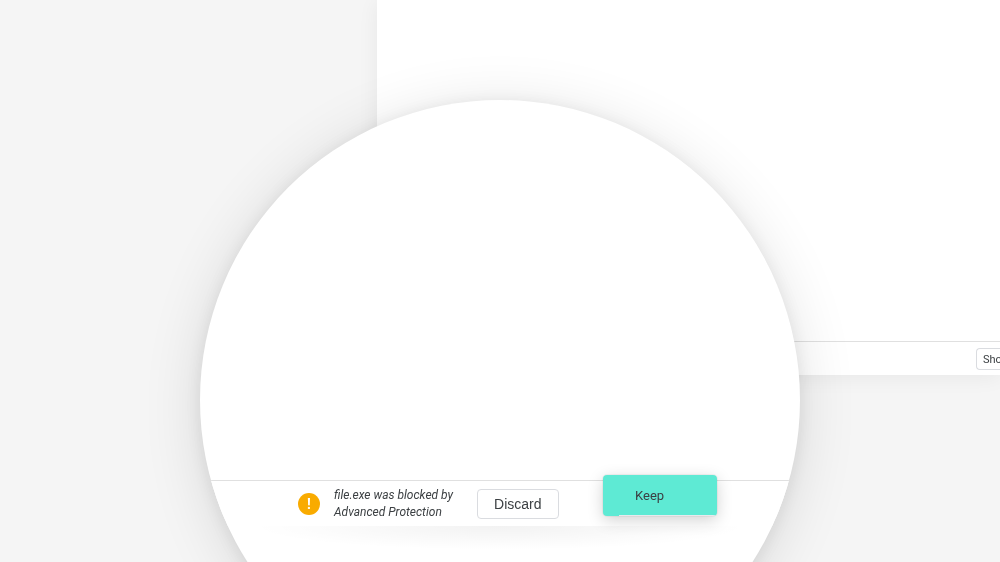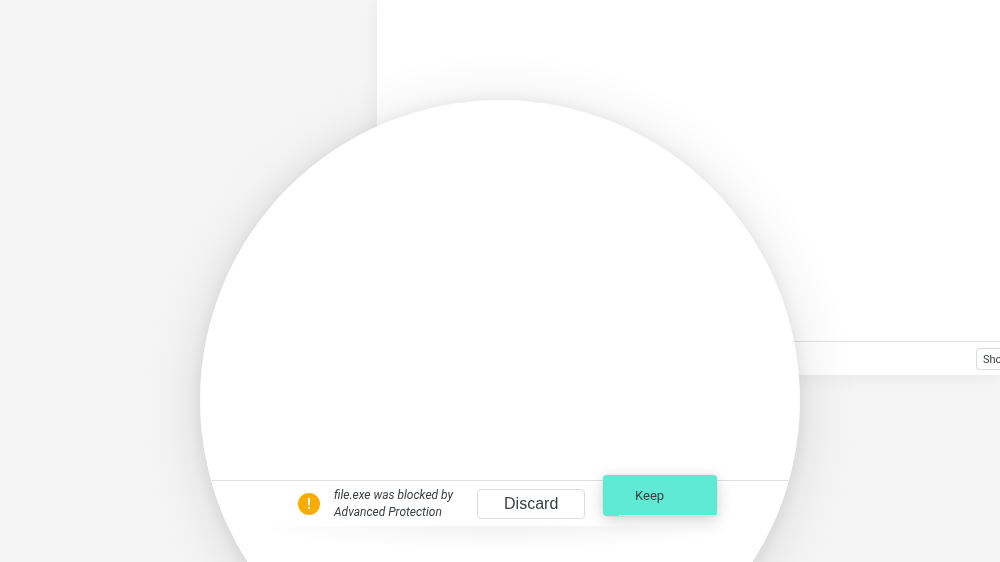--- a/index.html
+++ b/index.html
@@ -92,25 +92,25 @@
     .blocked-text {
       margin-left: 14px;
       font-size: 12px;
       color: #3c4043;
       line-height: 1.35;
       font-style: italic;
     }
     .discard-btn {
       margin-left: 24px;
       height: 30px;
-      padding: 0 26px;
+      padding: 0 16px;
       border: 1px solid #dadce0;
       background: #ffffff;
       border-radius: 4px;
-      font-size: 16px;
+      font-size: 14px;
       color: #3c4043;
       cursor: pointer;
       text-align: right;
     }
     .menu-popup {
       position: absolute;
       width: 114px;
       left: 403px;
       bottom: 184px;
       background: #5eead4;

